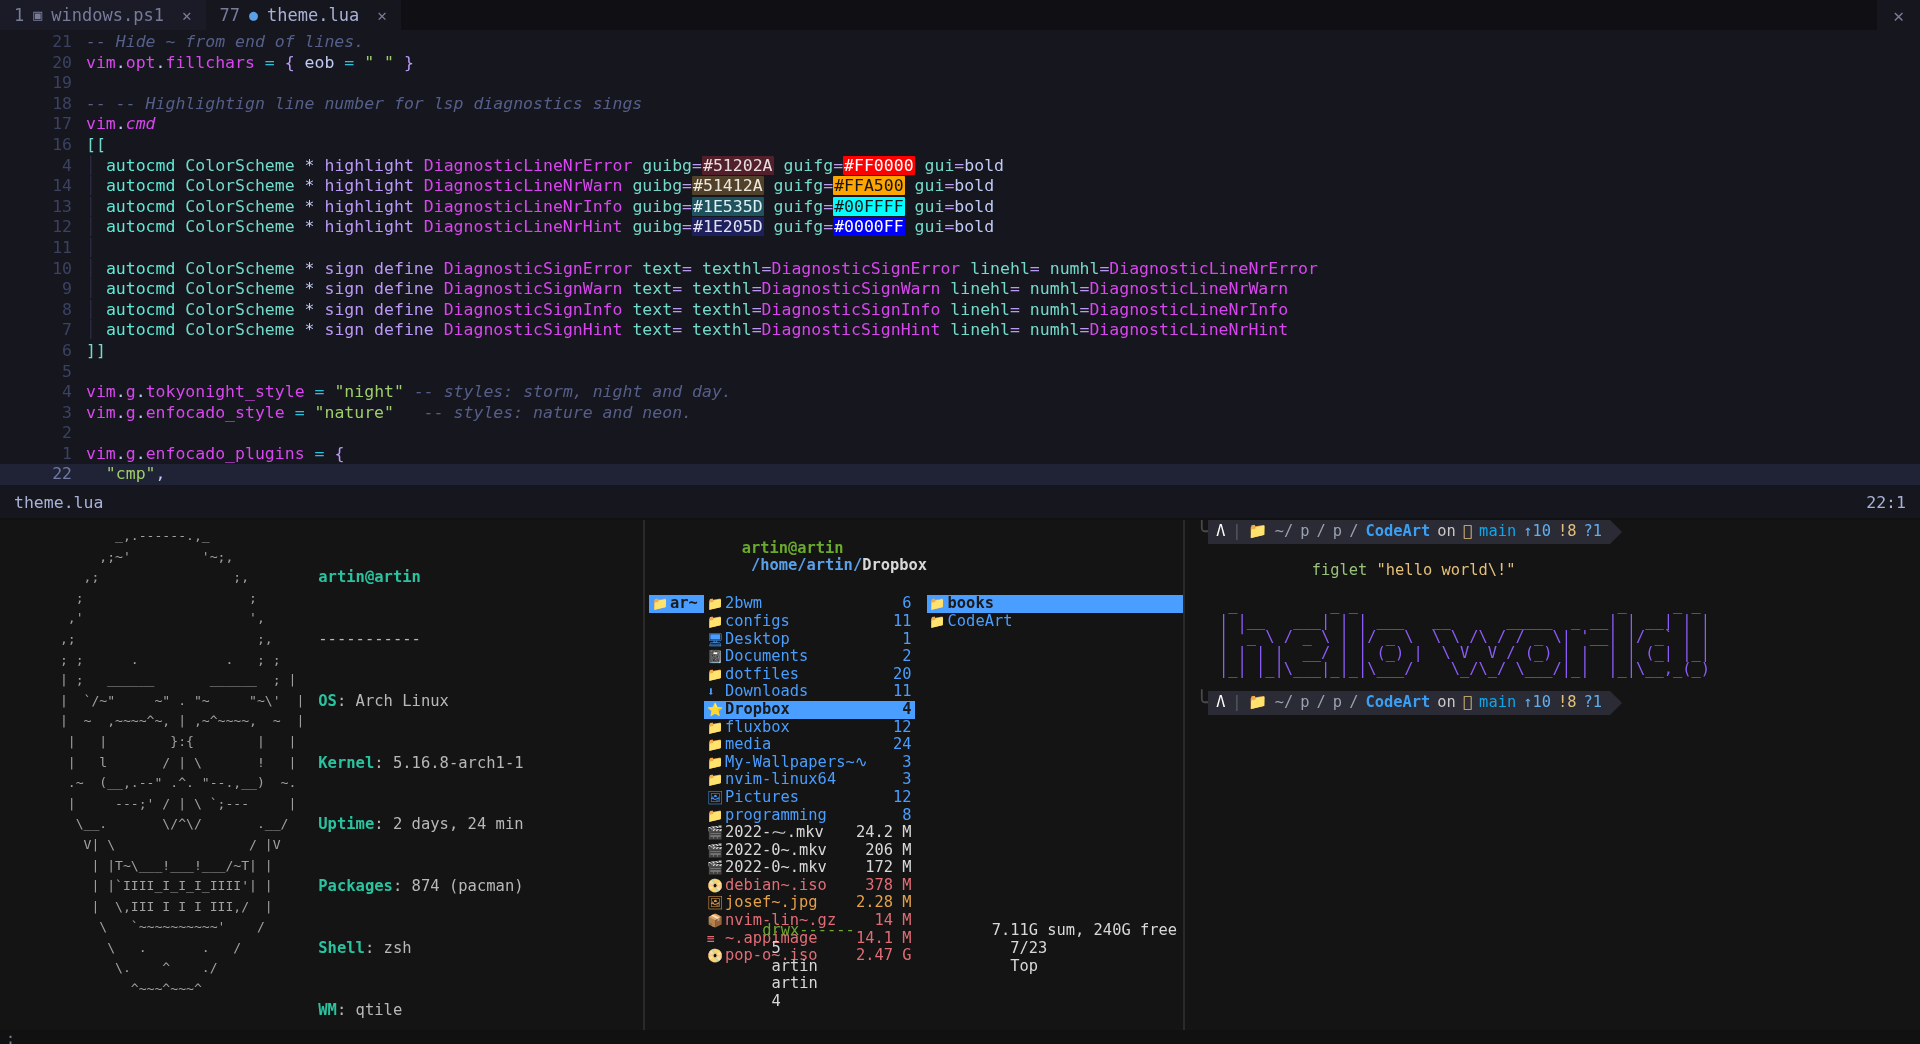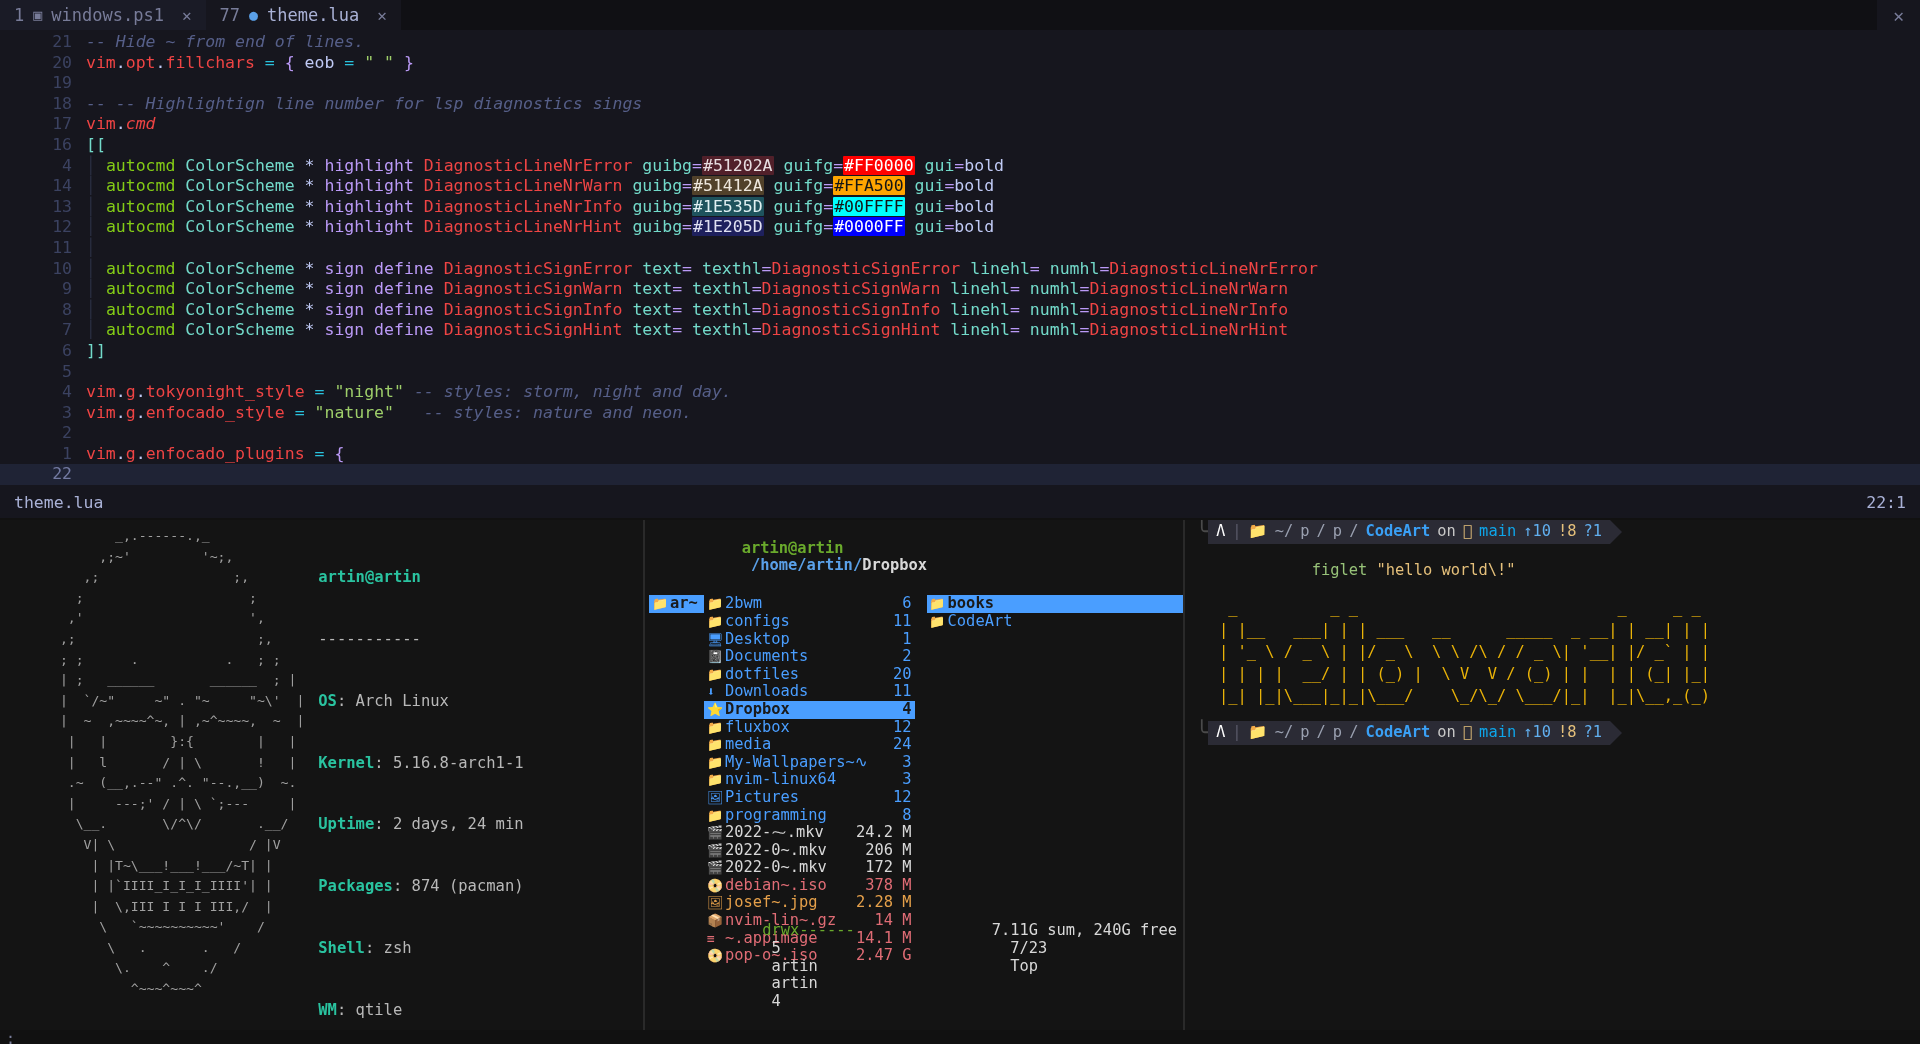--- a/index.html
+++ b/index.html
@@ -21,31 +21,31 @@
   .tab.active { background:#16161e; color:#a9b1d6; }
   .tab .num { color:#787c99; }
   .tab .ic { font-size:15px; }
   .tab .cls { color:#787c99; margin-left:9px; font-size:16px; }
   .tabfill { flex:1; height:30px; background:#101014; }
   .tabclose { color:#787c99; padding:0 16px; font-size:18px; }
 
   #buf { position:relative; padding-top:2px; }
   .ln { height:20.6px; line-height:20.6px; font-size:16.5px; white-space:pre;
         font-family:"DejaVu Sans Mono", monospace; display:flex; }
-  .ln.cur { background:#1f2335;flex-direction:column; }
+  .ln.cur { background:#1f2335; }
   .lnum { width:86px; text-align:right; padding-right:14px; color:#3b4261; flex:none; }
   .ln.cur .lnum { color:#737aa2; }
   .code { color:#a9b1d6; }
   .cmt { color:#565f89; font-style:italic; }
   .str { color:#9ece6a; }
   .id  { color:#c0caf5; }
-  .pink{ color:#ef4444; }
+  .pink{ color:#d946ef; }
   .cyan{ color:#2ac3de; }
   .teal{ color:#73daca; }
-  .blue{ color:#84cc16; }
+  .blue{ color:#5eead4; }
   .mag { color:#bb9af7; }
   .italic { font-style:italic; }
   .indentg { color:#292e42; }
   .sw { padding:0 1px; border-radius:1px; }
 
   #statusline { position:absolute; left:0; top:487px; width:1920px; height:31px;
                 background:#16161e; display:flex; align-items:center;
                 justify-content:space-between; padding:0 14px;
                 font-size:16.5px; color:#a9b1d6; }
   #cmdline { position:absolute; left:0; top:1030px; width:1920px; height:14px;
@@ -112,22 +112,22 @@
   .pseg .git { color:#e5c07b; }
   .pseg .branch { color:#0ea5e9; }
   .pseg .cnt { color:#61afef; }
   .pseg .warn { color:#e5c07b; }
   .pseg .err { color:#61afef; }
   .ptail { width:0; height:0; border-top:12px solid transparent;
            border-bottom:12px solid transparent; border-left:12px solid #2b2b35; }
   .cmdrow { margin-left:34px; white-space:pre; }
   .cmdrow .bin { color:#98c379; }
   .cmdrow .q { color:#e5c07b; }
-  #figlet { margin-left:34px; white-space:pre; color:#eab308;
-            font-size:15.4px; line-height:22px; }
+  #figlet { margin-left:34px; white-space:pre; color:#8b5cf6;
+            font-size:15.4px; line-height:16px; }
 </style>
 </head>
 <body>
 
 <div id="root">
 
   <div id="nvim">
 
     <div id="tabline">
       <div class="tab inactive">

